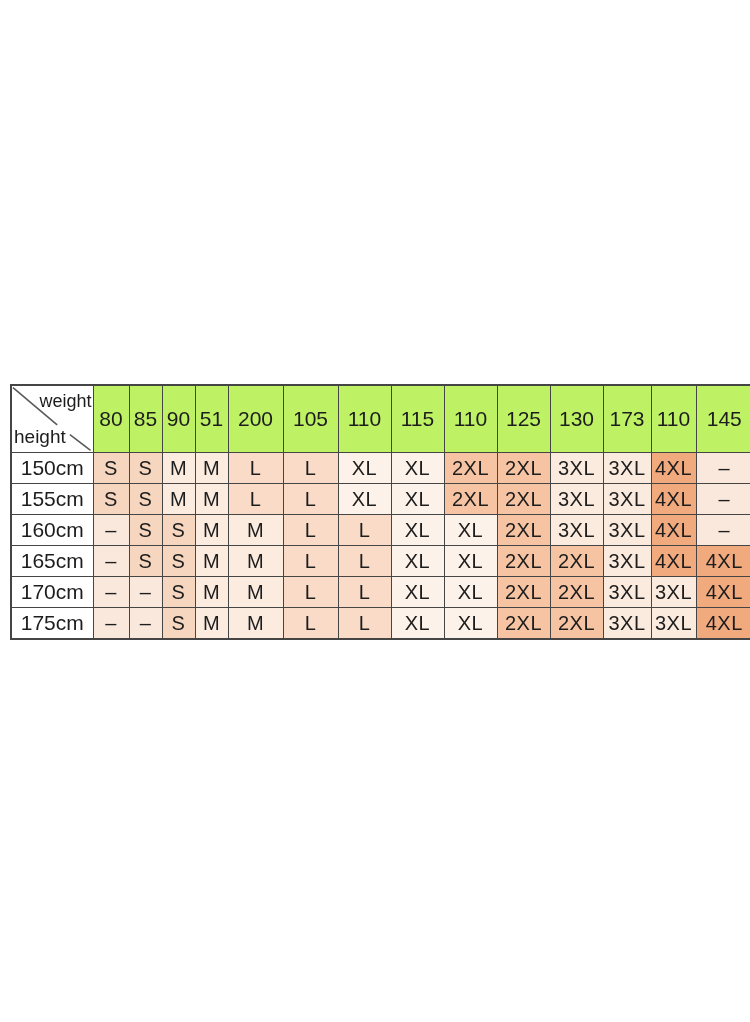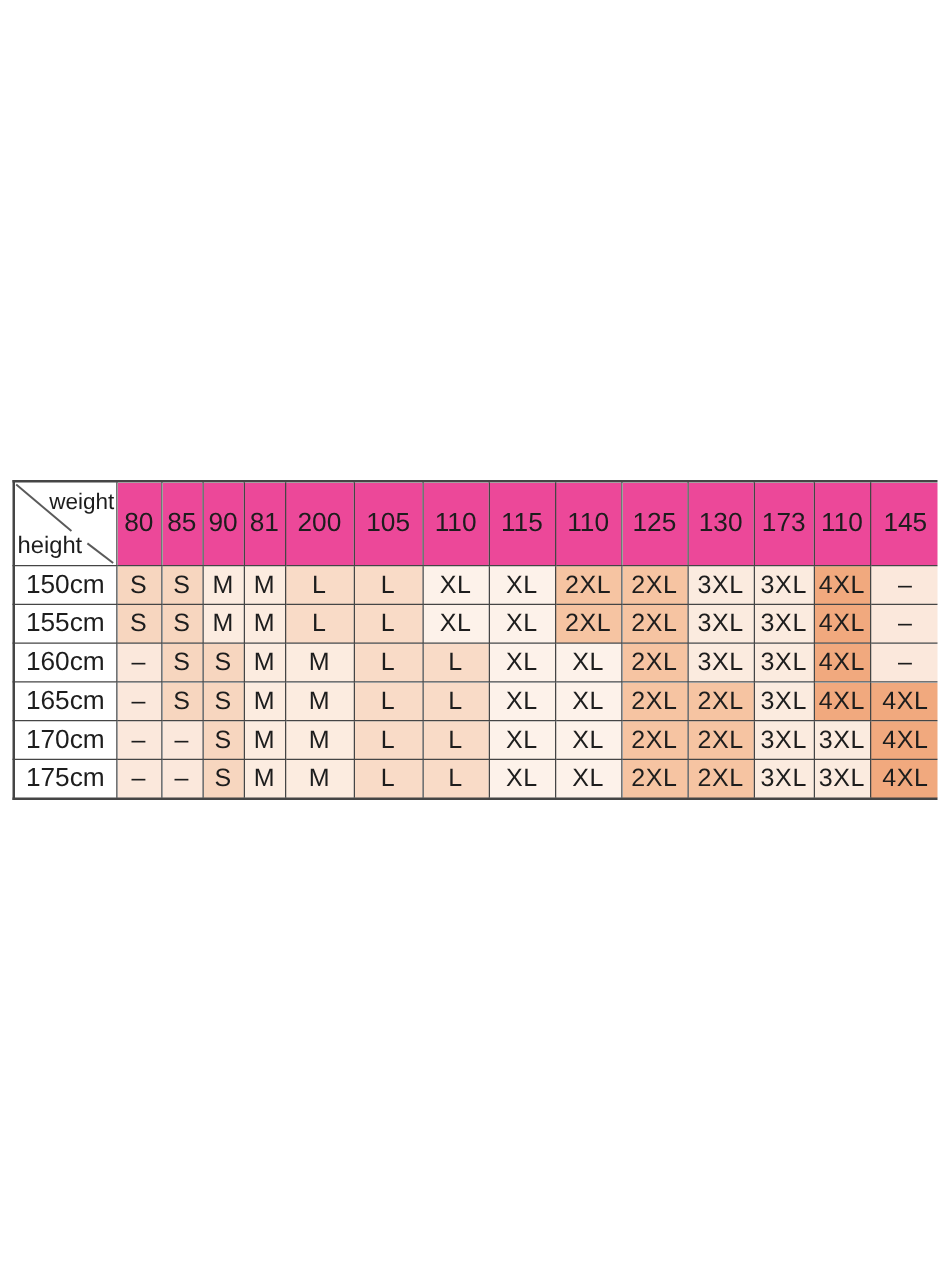--- a/index.html
+++ b/index.html
@@ -28,21 +28,21 @@
     vertical-align: middle;
     padding: 0;
     color: #1d1d1d;
     font-weight: 400;
     overflow: hidden;
     white-space: nowrap;
   }
   thead th {
     height: 66px;
     font-size: 21px;
-    background: #ec4899;
+    background: #bef264;
   }
   tbody th.row-label {
     height: 30px;
     font-size: 21px;
     background: #ffffff;
   }
   tbody td {
     height: 30px;
     font-size: 20px;
     letter-spacing: 0.5px;
@@ -100,21 +100,21 @@
             <svg viewBox="0 0 82 66">
               <line x1="1" y1="1" x2="46" y2="39" stroke="#5a5a5a" stroke-width="1.6"></line>
               <line x1="59" y1="49" x2="80" y2="65" stroke="#5a5a5a" stroke-width="1.6"></line>
             </svg>
             <span class="corner-top">weight</span>
             <span class="corner-bottom">height</span>
           </th>
           <th>80</th>
           <th>85</th>
           <th>90</th>
-          <th>81</th>
+          <th>51</th>
           <th>200</th>
           <th>105</th>
           <th>110</th>
           <th>115</th>
           <th>110</th>
           <th>125</th>
           <th>130</th>
           <th>173</th>
           <th>110</th>
           <th>145</th>

